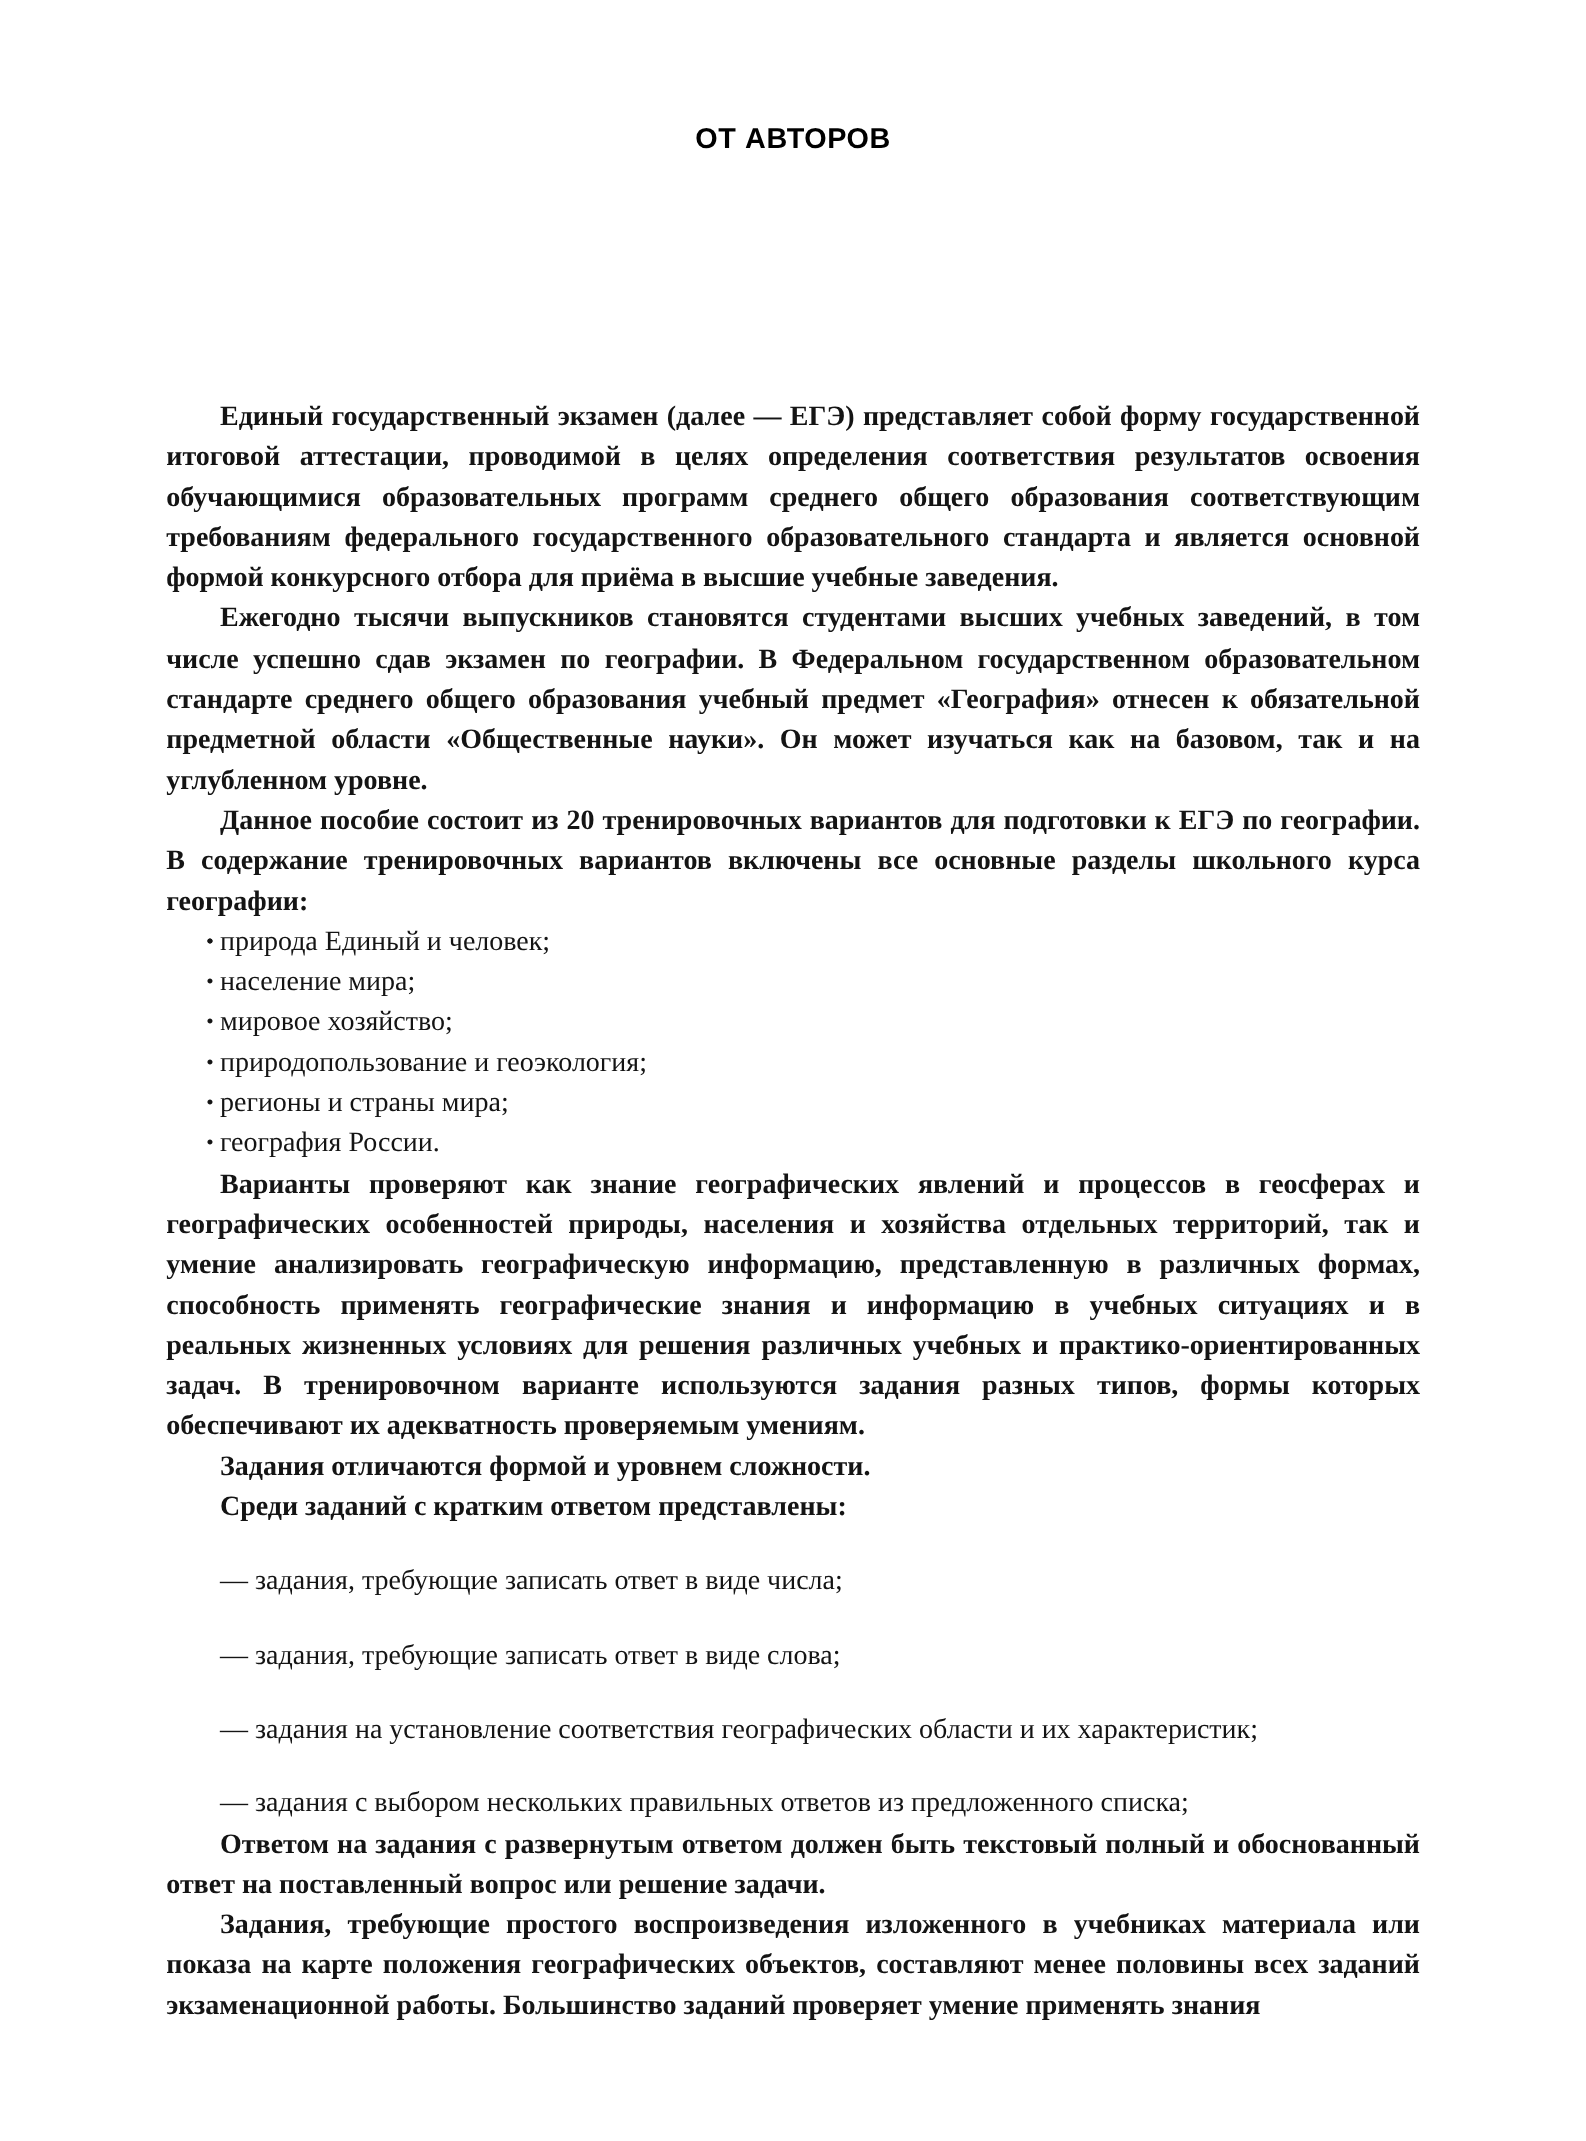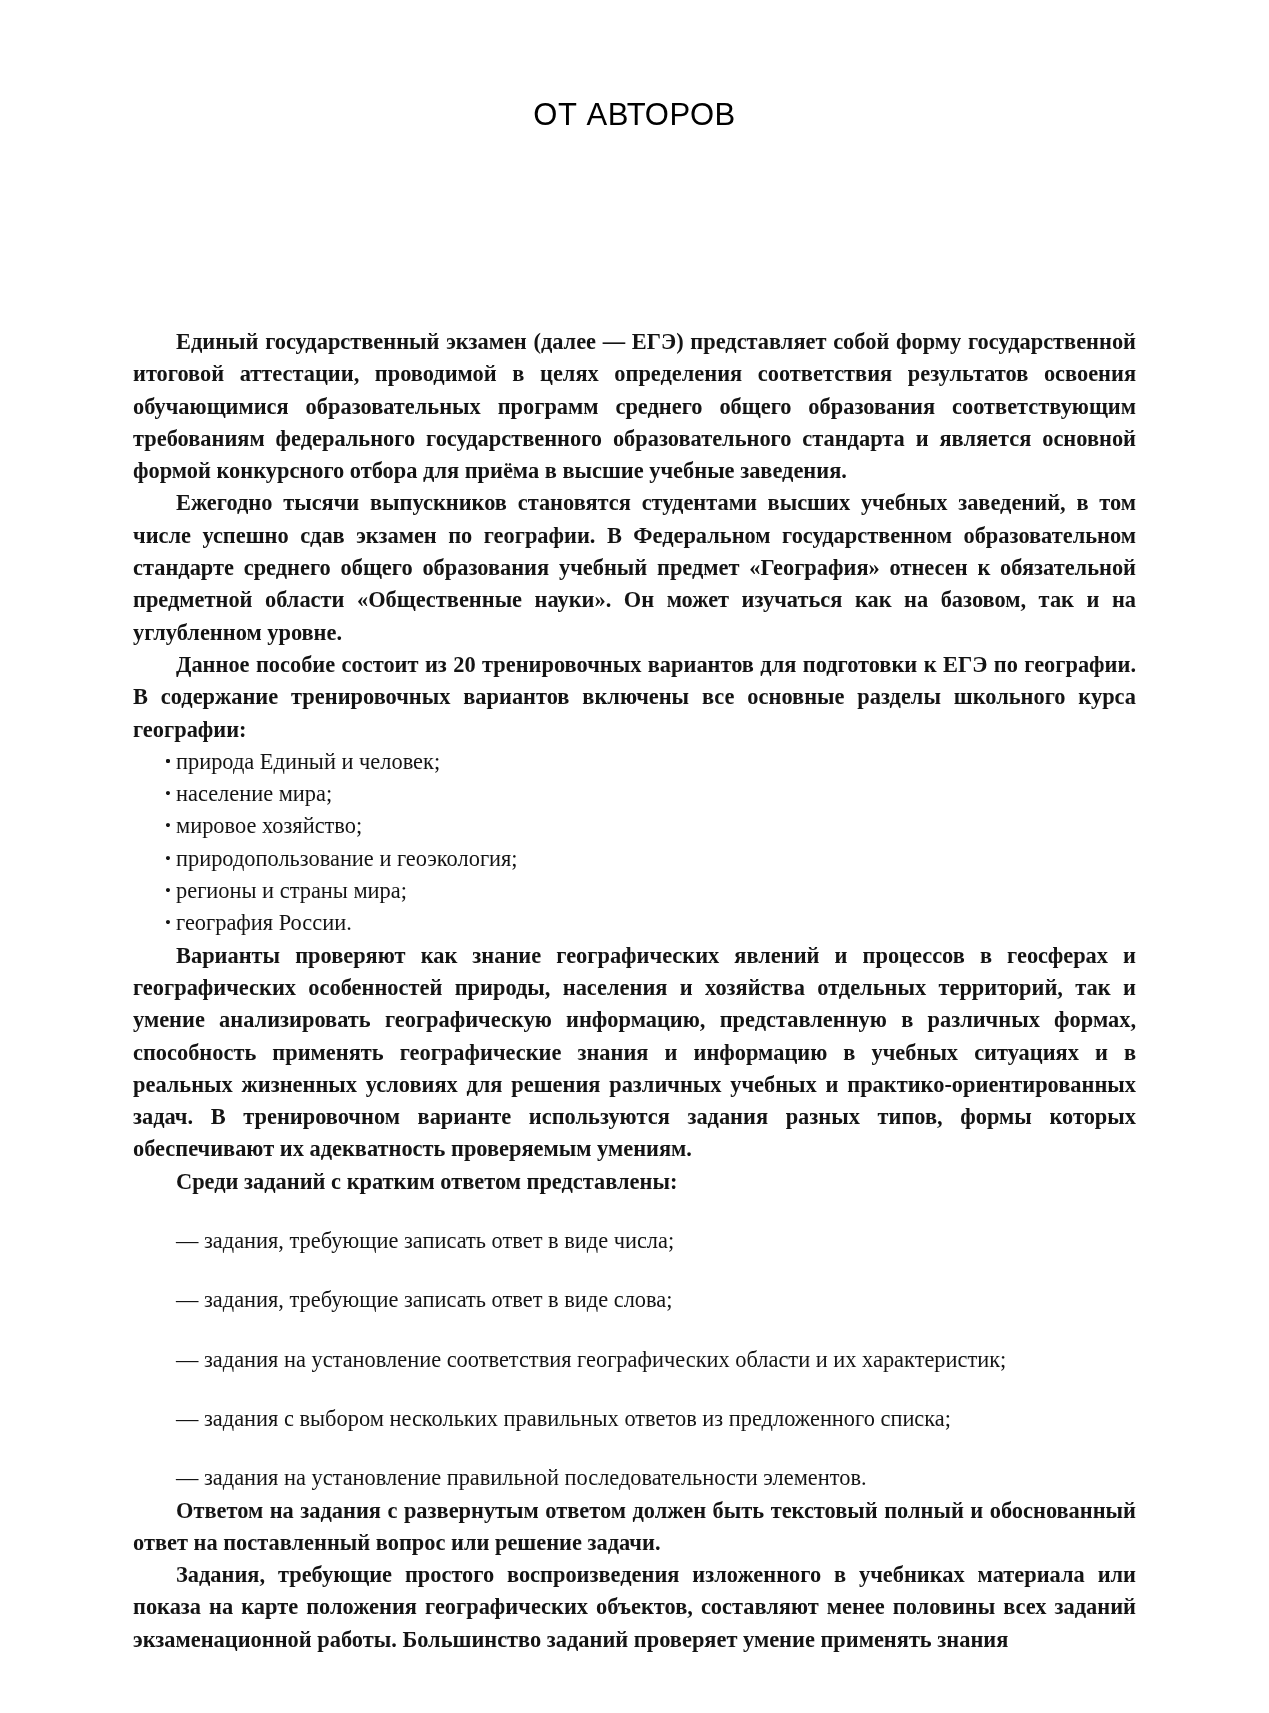--- a/index.html
+++ b/index.html
@@ -24,22 +24,22 @@
     background: #ffffff;
   }
   .content {
     position: absolute;
     left: 133px;
     top: 0;
     width: 1003px;
   }
   .page-title {
     font-family: "Liberation Sans", "DejaVu Sans", sans-serif;
-    font-weight: normal;
-    font-size: 31px;
+    font-weight: bold;
+    font-size: 23px;
     letter-spacing: 0.5px;
     text-align: center;
     color: #000000;
     margin: 0;
     padding-top: 97px;
   }
   .body-block {
     margin-top: 193px;
   }
   p.para {
@@ -131,29 +131,29 @@
           <span>регионы и страны мира;</span>
         </li>
         <li>
           <span class="bullet-mark">•</span>
           <span>география России.</span>
         </li>
       </ul>
 
       <p class="para">Варианты проверяют как знание географических явлений и процессов в геосферах и географических особенностей природы, населения и хозяйства отдельных территорий, так и умение анализировать географическую информацию, представленную в различных формах, способность применять географические знания и информацию в учебных ситуациях и в реальных жизненных условиях для решения различных учебных и практико-ориентированных задач. В тренировочном варианте используются задания разных типов, формы которых обеспечивают их адекватность проверяемым умениям.</p>
 
+      <p class="para">Задания отличаются формой и уровнем сложности.</p>
 
       <p class="para">Среди заданий с кратким ответом представлены:</p>
 
       <ul class="dash-list">
         <li>— задания, требующие записать ответ в виде числа;</li>
         <li>— задания, требующие записать ответ в виде слова;</li>
         <li>— задания на установление соответствия географических области и их характеристик;</li>
         <li>— задания с выбором нескольких правильных ответов из предложенного списка;</li>
-        <li>— задания на установление правильной последовательности элементов.</li>
       </ul>
 
       <p class="para">Ответом на задания с развернутым ответом должен быть текстовый полный и обоснованный ответ на поставленный вопрос или решение задачи.</p>
 
       <p class="para">Задания, требующие простого воспроизведения изложенного в учебниках материала или показа на карте положения географических объектов, составляют менее половины всех заданий экзаменационной работы. Большинство заданий проверяет умение применять знания</p>
 
     </div>
   </div>
 </div>
 

